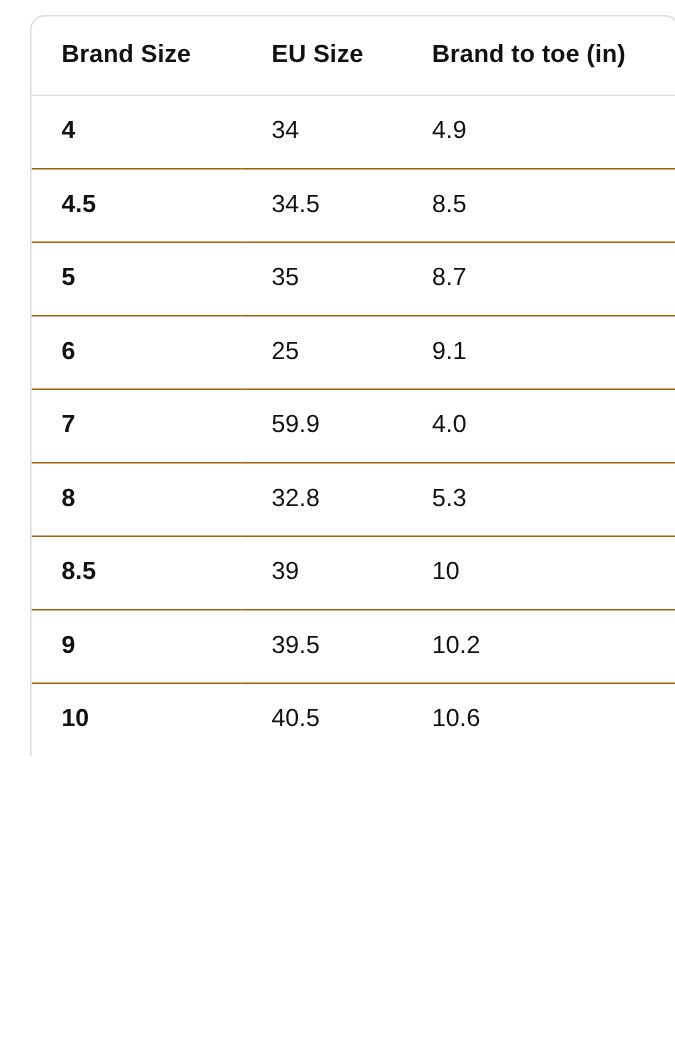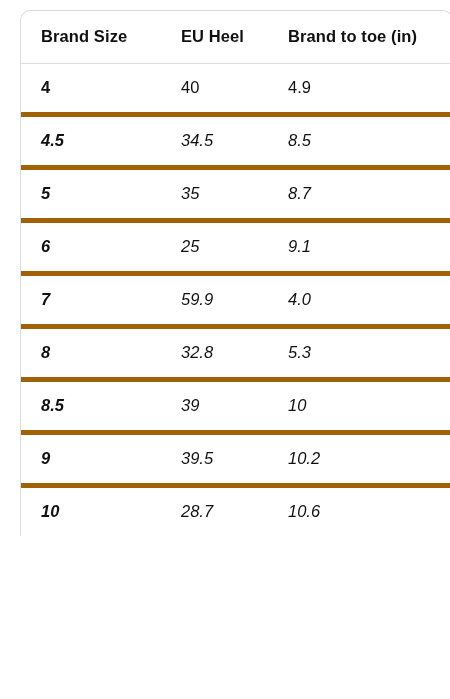--- a/index.html
+++ b/index.html
@@ -52,22 +52,21 @@
   }
 
   table.size-table thead th {
     font-weight: bold;
     height: 52px;
     border-bottom: 1px solid #dcdcdc;
     letter-spacing: 0.1px;
   }
 
   table.size-table tbody tr + tr td {
-    border-top: 5px solid #a16207;
-    font-style: italic;
+    border-top: 1px solid #a16207;
   }
 
   table.size-table tbody td.cell-brand {
     font-weight: bold;
   }
 
   table.size-table tbody td.cell-eu,
   table.size-table tbody td.cell-heel {
     font-weight: normal;
   }
@@ -78,28 +77,28 @@
 <div class="size-chart-card">
   <table class="size-table">
     <colgroup>
       <col class="col-brand">
       <col class="col-eu">
       <col class="col-heel">
     </colgroup>
     <thead>
       <tr>
         <th class="head-brand">Brand Size</th>
-        <th class="head-eu">EU Heel</th>
+        <th class="head-eu">EU Size</th>
         <th class="head-heel">Brand to toe (in)</th>
       </tr>
     </thead>
     <tbody>
       <tr>
         <td class="cell-brand">4</td>
-        <td class="cell-eu">40</td>
+        <td class="cell-eu">34</td>
         <td class="cell-heel">4.9</td>
       </tr>
       <tr>
         <td class="cell-brand">4.5</td>
         <td class="cell-eu">34.5</td>
         <td class="cell-heel">8.5</td>
       </tr>
       <tr>
         <td class="cell-brand">5</td>
         <td class="cell-eu">35</td>
@@ -125,18 +124,18 @@
         <td class="cell-eu">39</td>
         <td class="cell-heel">10</td>
       </tr>
       <tr>
         <td class="cell-brand">9</td>
         <td class="cell-eu">39.5</td>
         <td class="cell-heel">10.2</td>
       </tr>
       <tr>
         <td class="cell-brand">10</td>
-        <td class="cell-eu">28.7</td>
+        <td class="cell-eu">40.5</td>
         <td class="cell-heel">10.6</td>
       </tr>
     </tbody>
   </table>
 </div>
 
 </body></html>

